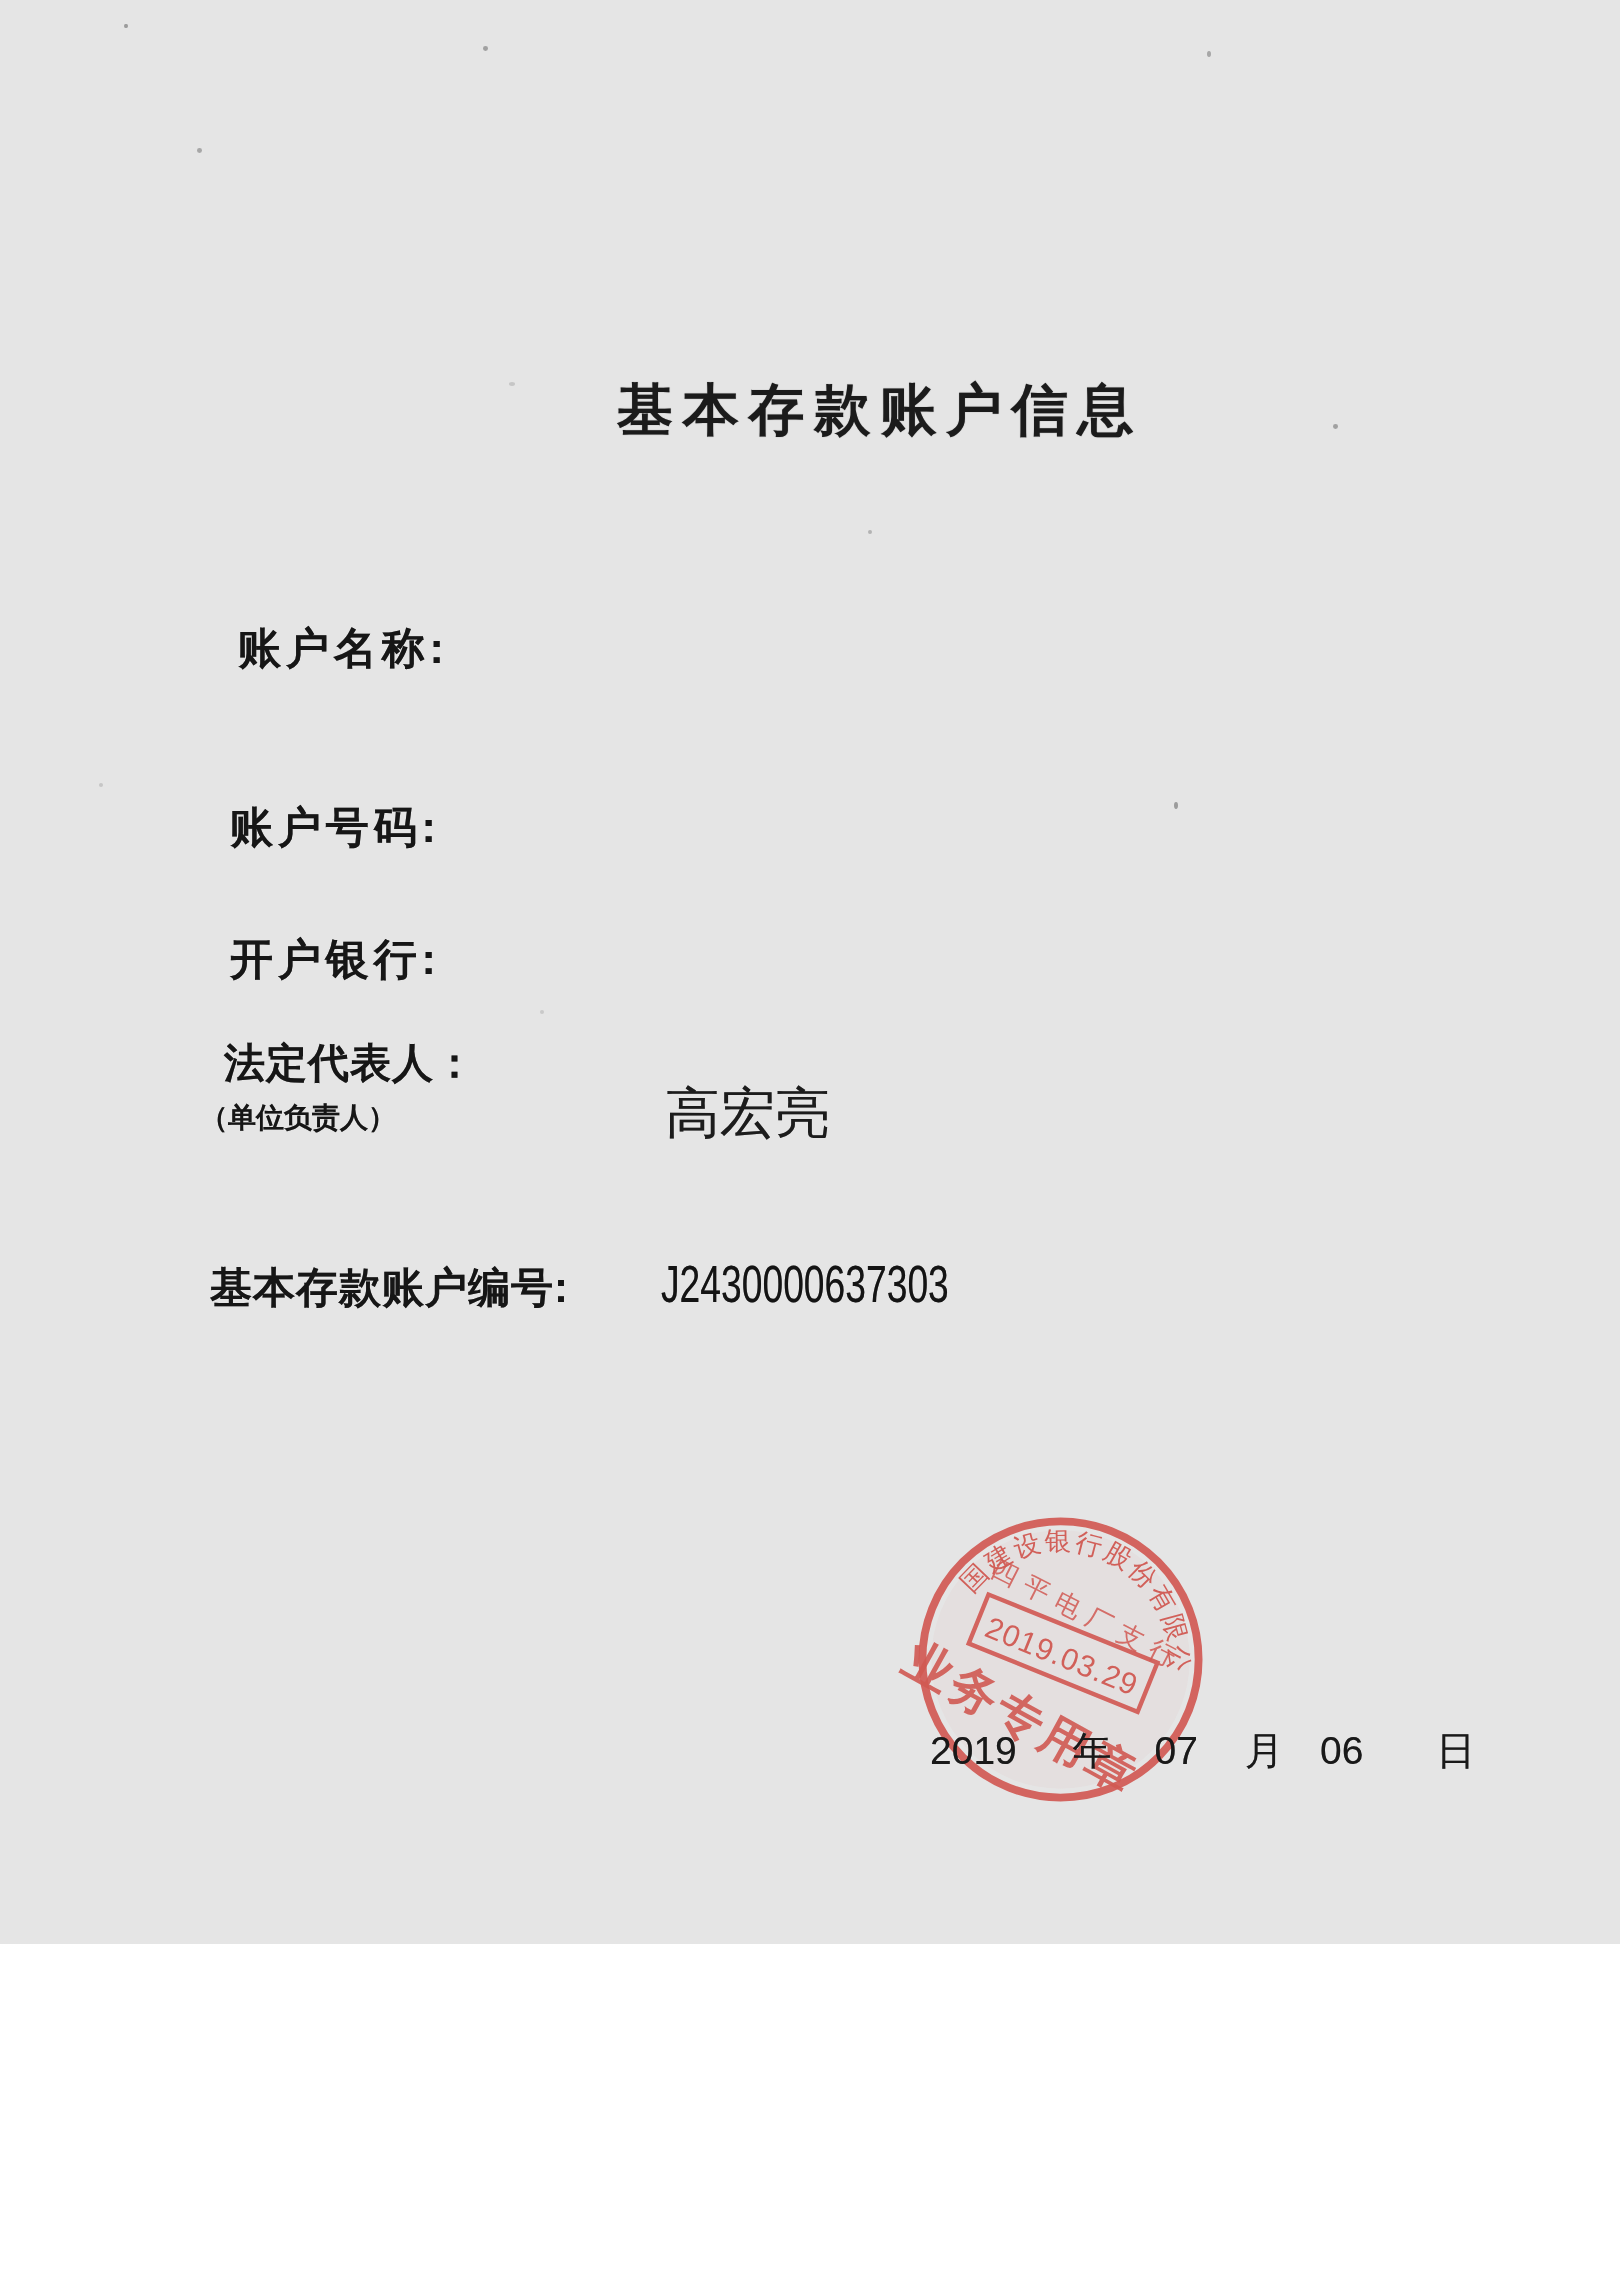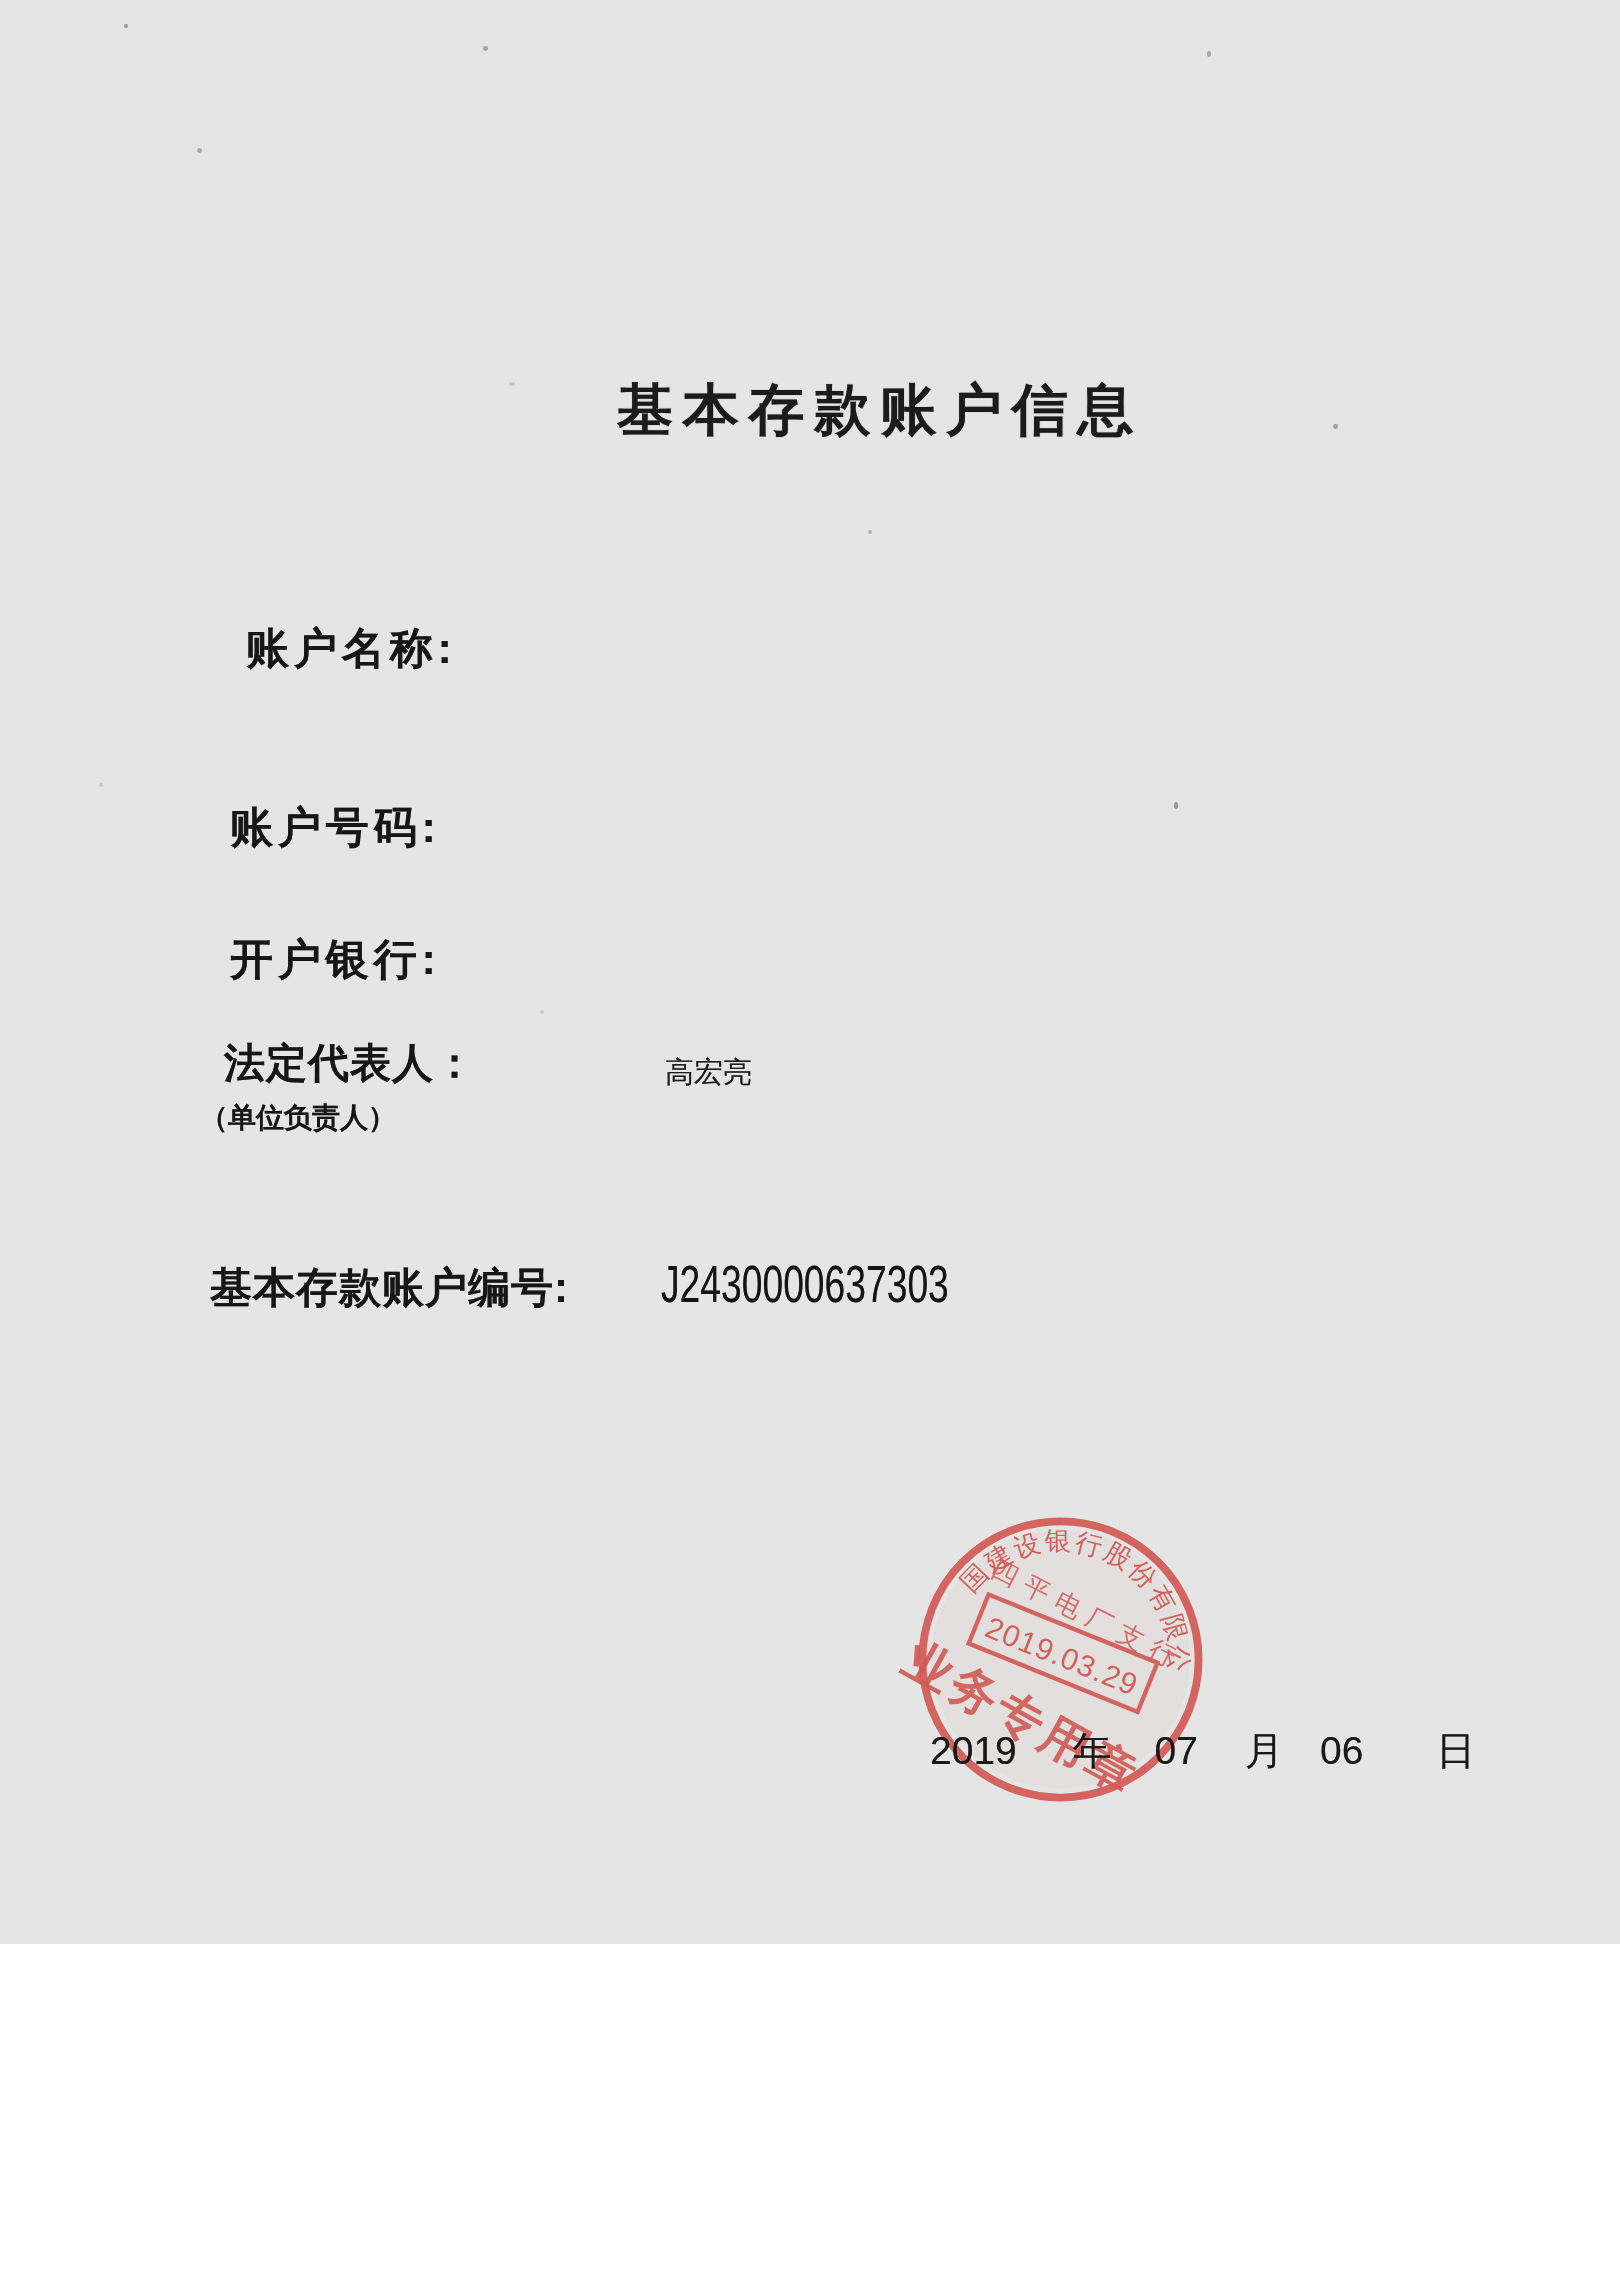--- a/index.html
+++ b/index.html
@@ -30,33 +30,33 @@
     font-family:"Liberation Serif",serif;
   }
   .num{
     display:inline-block;
     font-family:"Liberation Sans",sans-serif;
     font-weight:400;color:#141414;
     transform-origin:left top;
     text-shadow:0 0 0.5px rgba(0,0,0,.5);
   }
   
-  .r1l{left:246px;top:627px;font-size:43px;letter-spacing:4.9px;}
+  .r1l{left:238px;top:627px;font-size:43px;letter-spacing:4.9px;}
   .r1v{left:669px;top:624px;font-size:43px;letter-spacing:2px;font-weight:500;}
   
   .r2l{left:230px;top:806px;font-size:43px;letter-spacing:4.9px;}
   .r2v{left:669px;top:796px;font-size:51px;}
   .r2v .num{transform:scaleX(0.81);}
   
   .r3l{left:230px;top:938px;font-size:43px;letter-spacing:4.9px;}
   .r3v{left:669px;top:936px;font-size:42px;letter-spacing:-1px;}
   
   .r4l1{left:224px;top:1043px;font-size:41px;letter-spacing:1px;}
   .r4l2{left:200px;top:1104px;font-size:28px;}
-  .r4v{left:665px;top:1058px;font-size:29px;text-align:center;}
+  .r4v{left:665px;top:1086px;font-size:55px;text-align:center;}
   
   .r5l{left:210px;top:1267px;font-size:42px;letter-spacing:1px;}
   .r5v{left:661px;top:1259px;font-size:51px;}
   .r5v .num{transform:scaleX(0.73);}
   
   .dateline{left:930px;top:1731px;font-size:39px;color:#191919;z-index:3;
     text-shadow:0 0 0.6px rgba(0,0,0,.5);}
   .dateline span{display:inline-block;}
   .d-y{margin-left:0;}
   .d-yu{margin-left:45px;}

